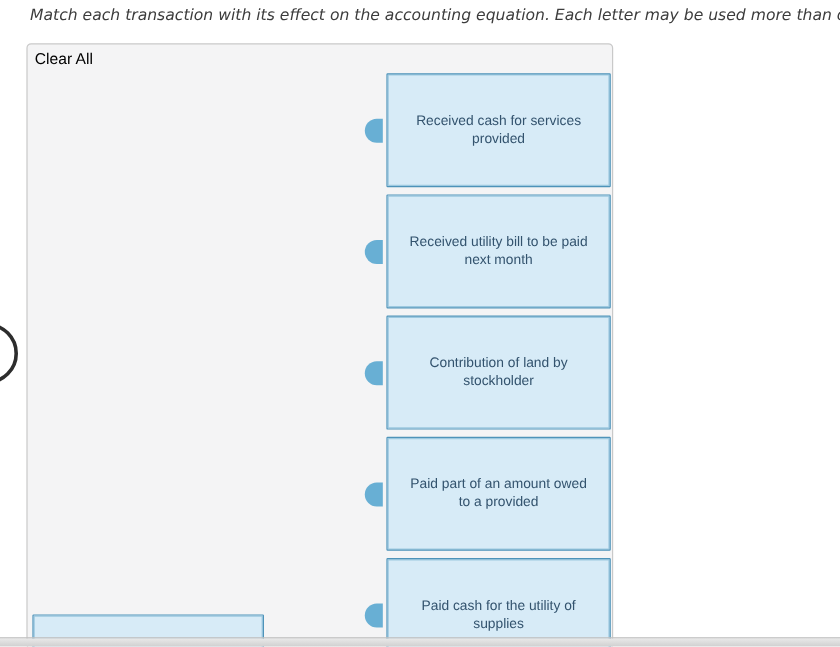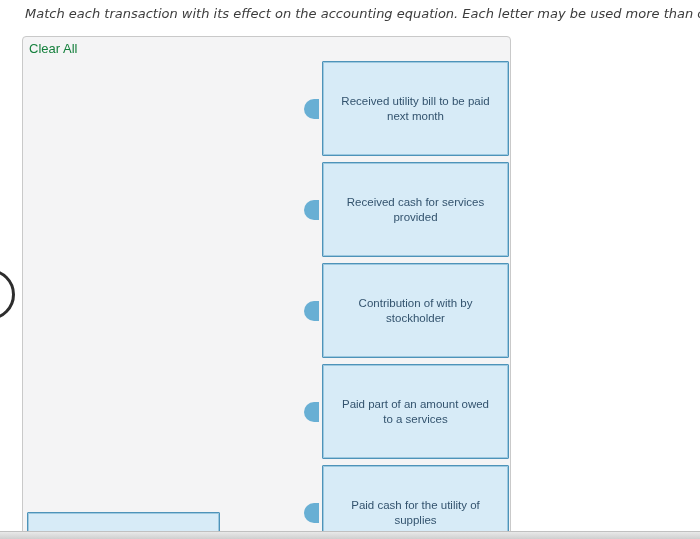--- a/index.html
+++ b/index.html
@@ -42,21 +42,21 @@
     background: #f4f4f5;
     border: 1px solid #c9c9c9;
     border-radius: 4px;
     overflow: hidden;
   }
   .clear-all {
     position: absolute;
     left: 6px;
     top: 4px;
     font-size: 13px;
-    color: #15803d;
+    color: #000000;
     cursor: pointer;
   }
   .rows {
     position: absolute;
     left: 281px;
     top: 24px;
     width: 205px;
   }
   .match-row {
     display: flex;
@@ -128,46 +128,46 @@
 
   <div class="panel">
 
     <div class="clear-all">Clear All</div>
 
     <div class="rows">
 
       <div class="match-row">
         <div class="connector"></div>
         <div class="card">
+          <span class="card-label">Received cash for services
+provided</span>
+        </div>
+      </div>
+
+      <div class="match-row">
+        <div class="connector"></div>
+        <div class="card">
           <span class="card-label">Received utility bill to be paid
 next month</span>
         </div>
       </div>
 
       <div class="match-row">
         <div class="connector"></div>
         <div class="card">
-          <span class="card-label">Received cash for services
-provided</span>
-        </div>
-      </div>
-
-      <div class="match-row">
-        <div class="connector"></div>
-        <div class="card">
-          <span class="card-label">Contribution of with by
+          <span class="card-label">Contribution of land by
 stockholder</span>
         </div>
       </div>
 
       <div class="match-row">
         <div class="connector"></div>
         <div class="card">
           <span class="card-label">Paid part of an amount owed
-to a services</span>
+to a provided</span>
         </div>
       </div>
 
       <div class="match-row">
         <div class="connector"></div>
         <div class="card">
           <span class="card-label">Paid cash for the utility of
 supplies</span>
         </div>
       </div>

